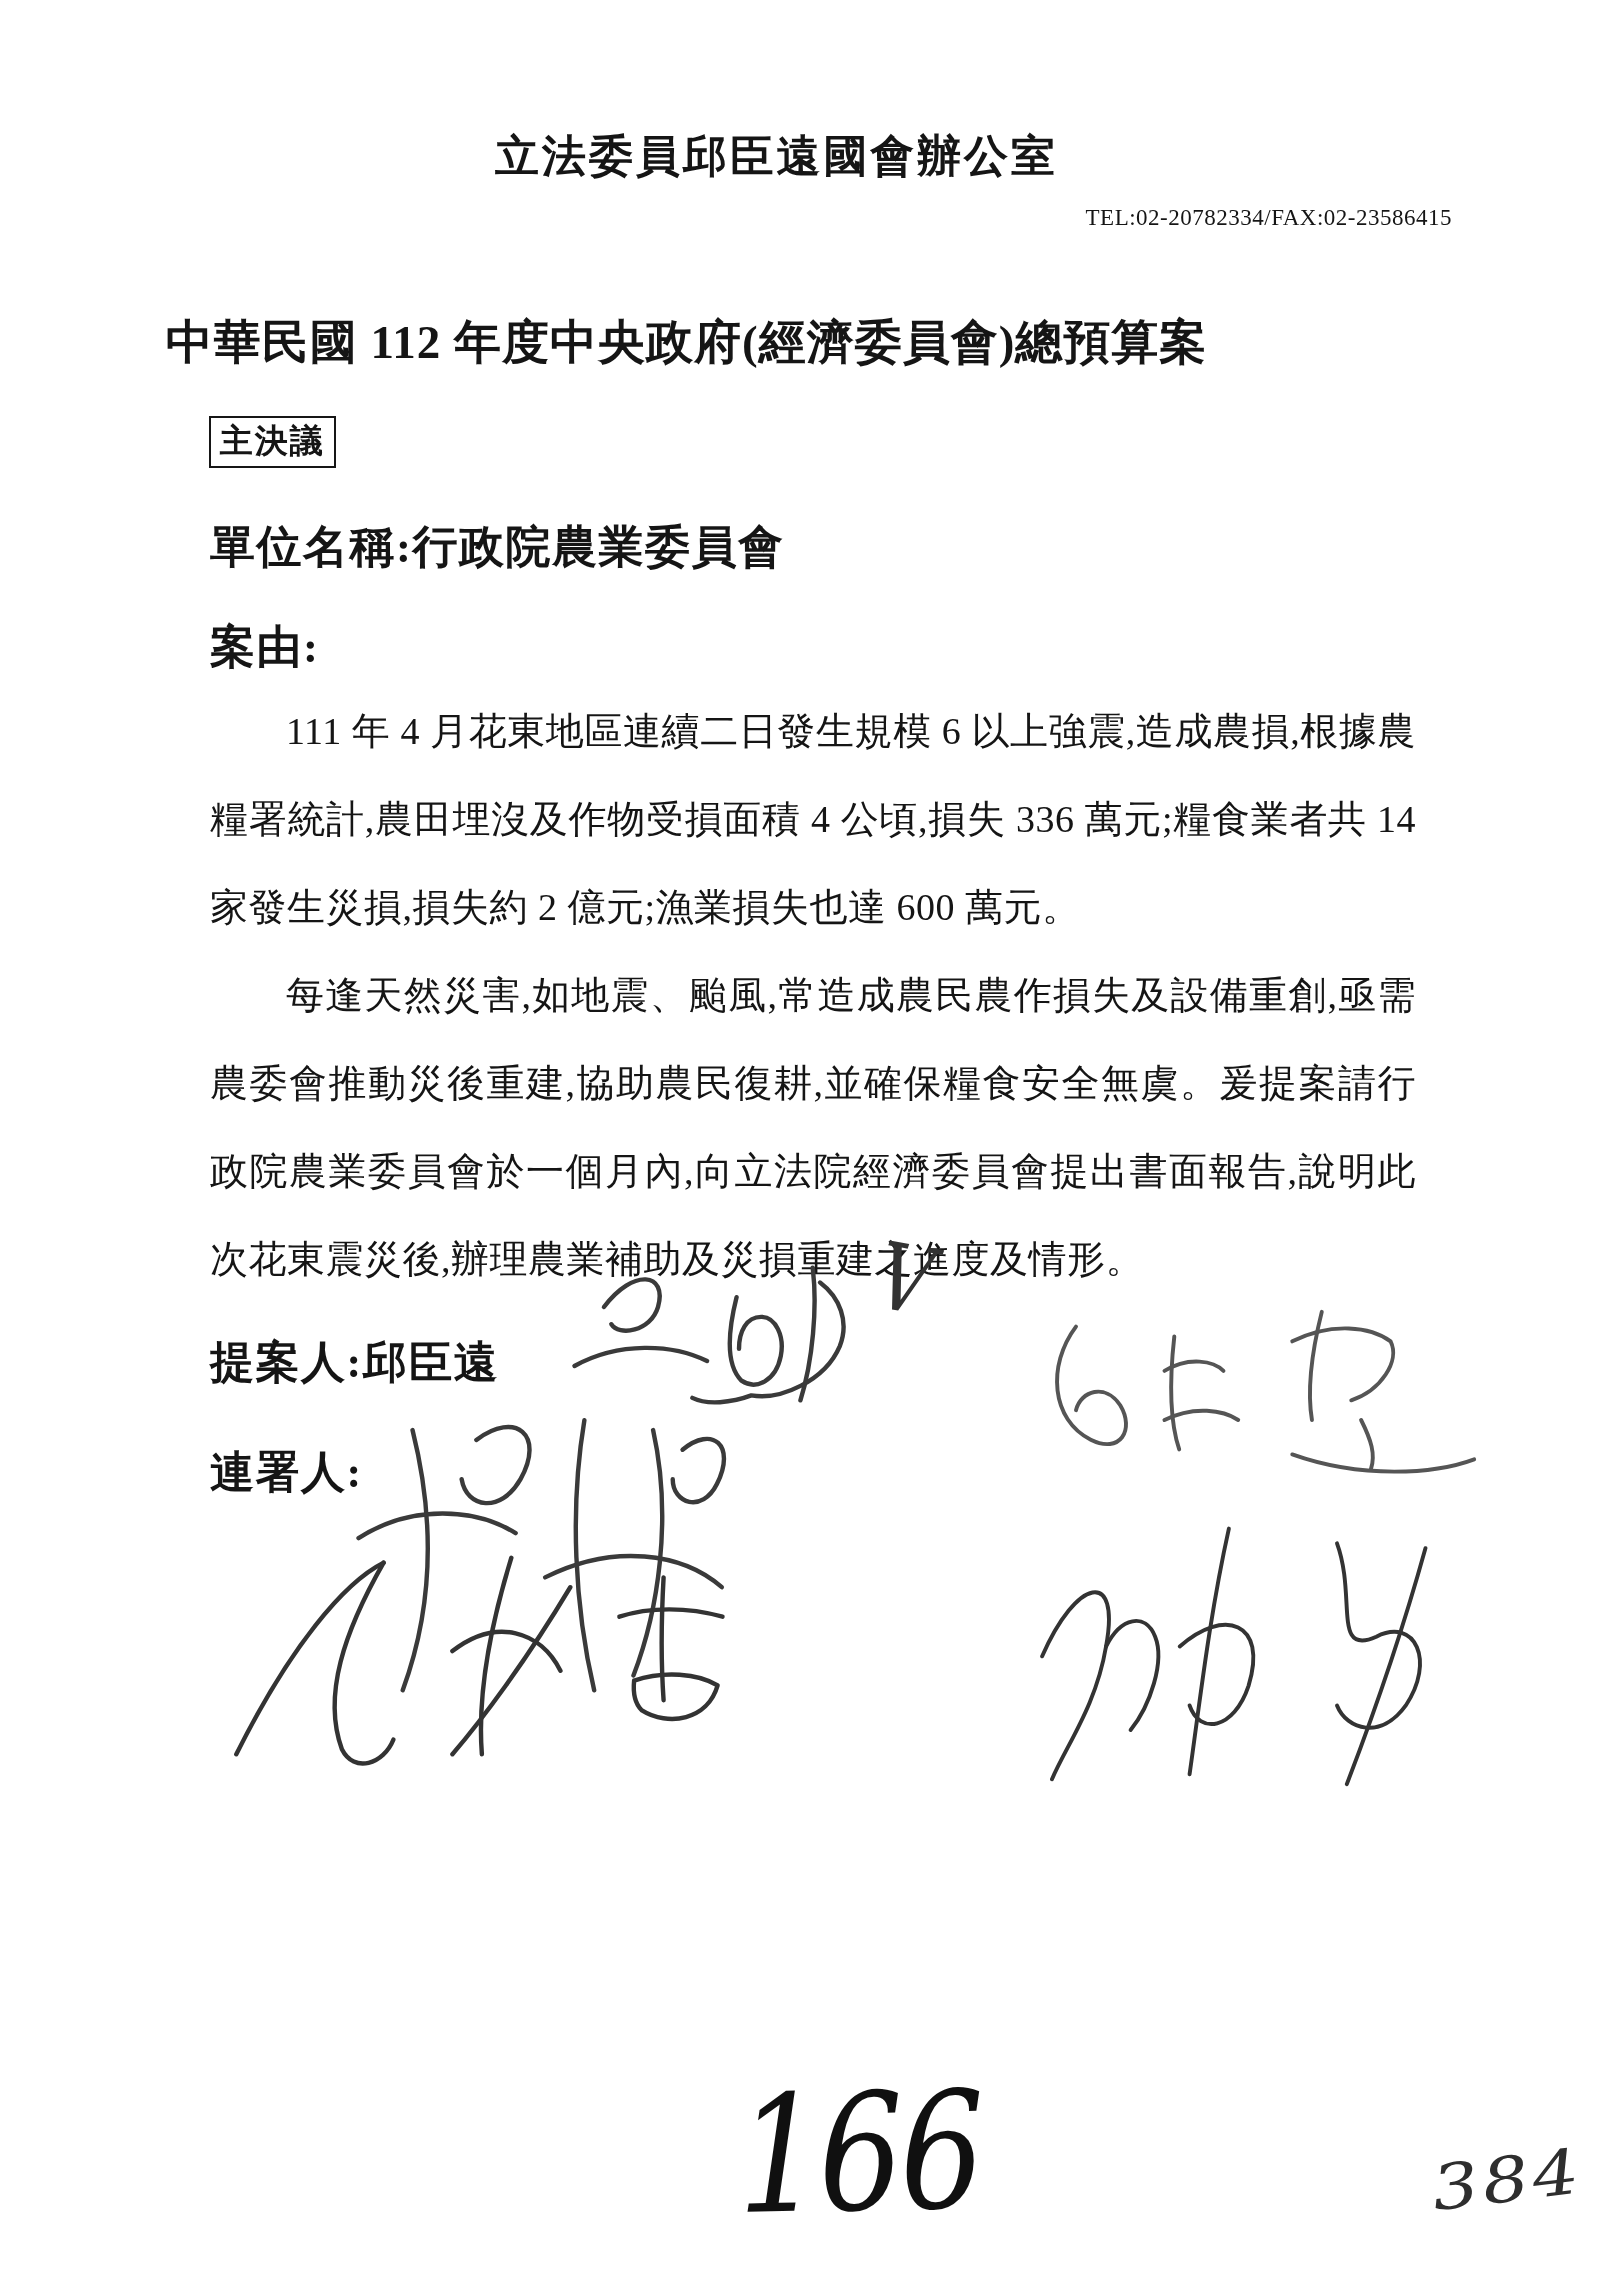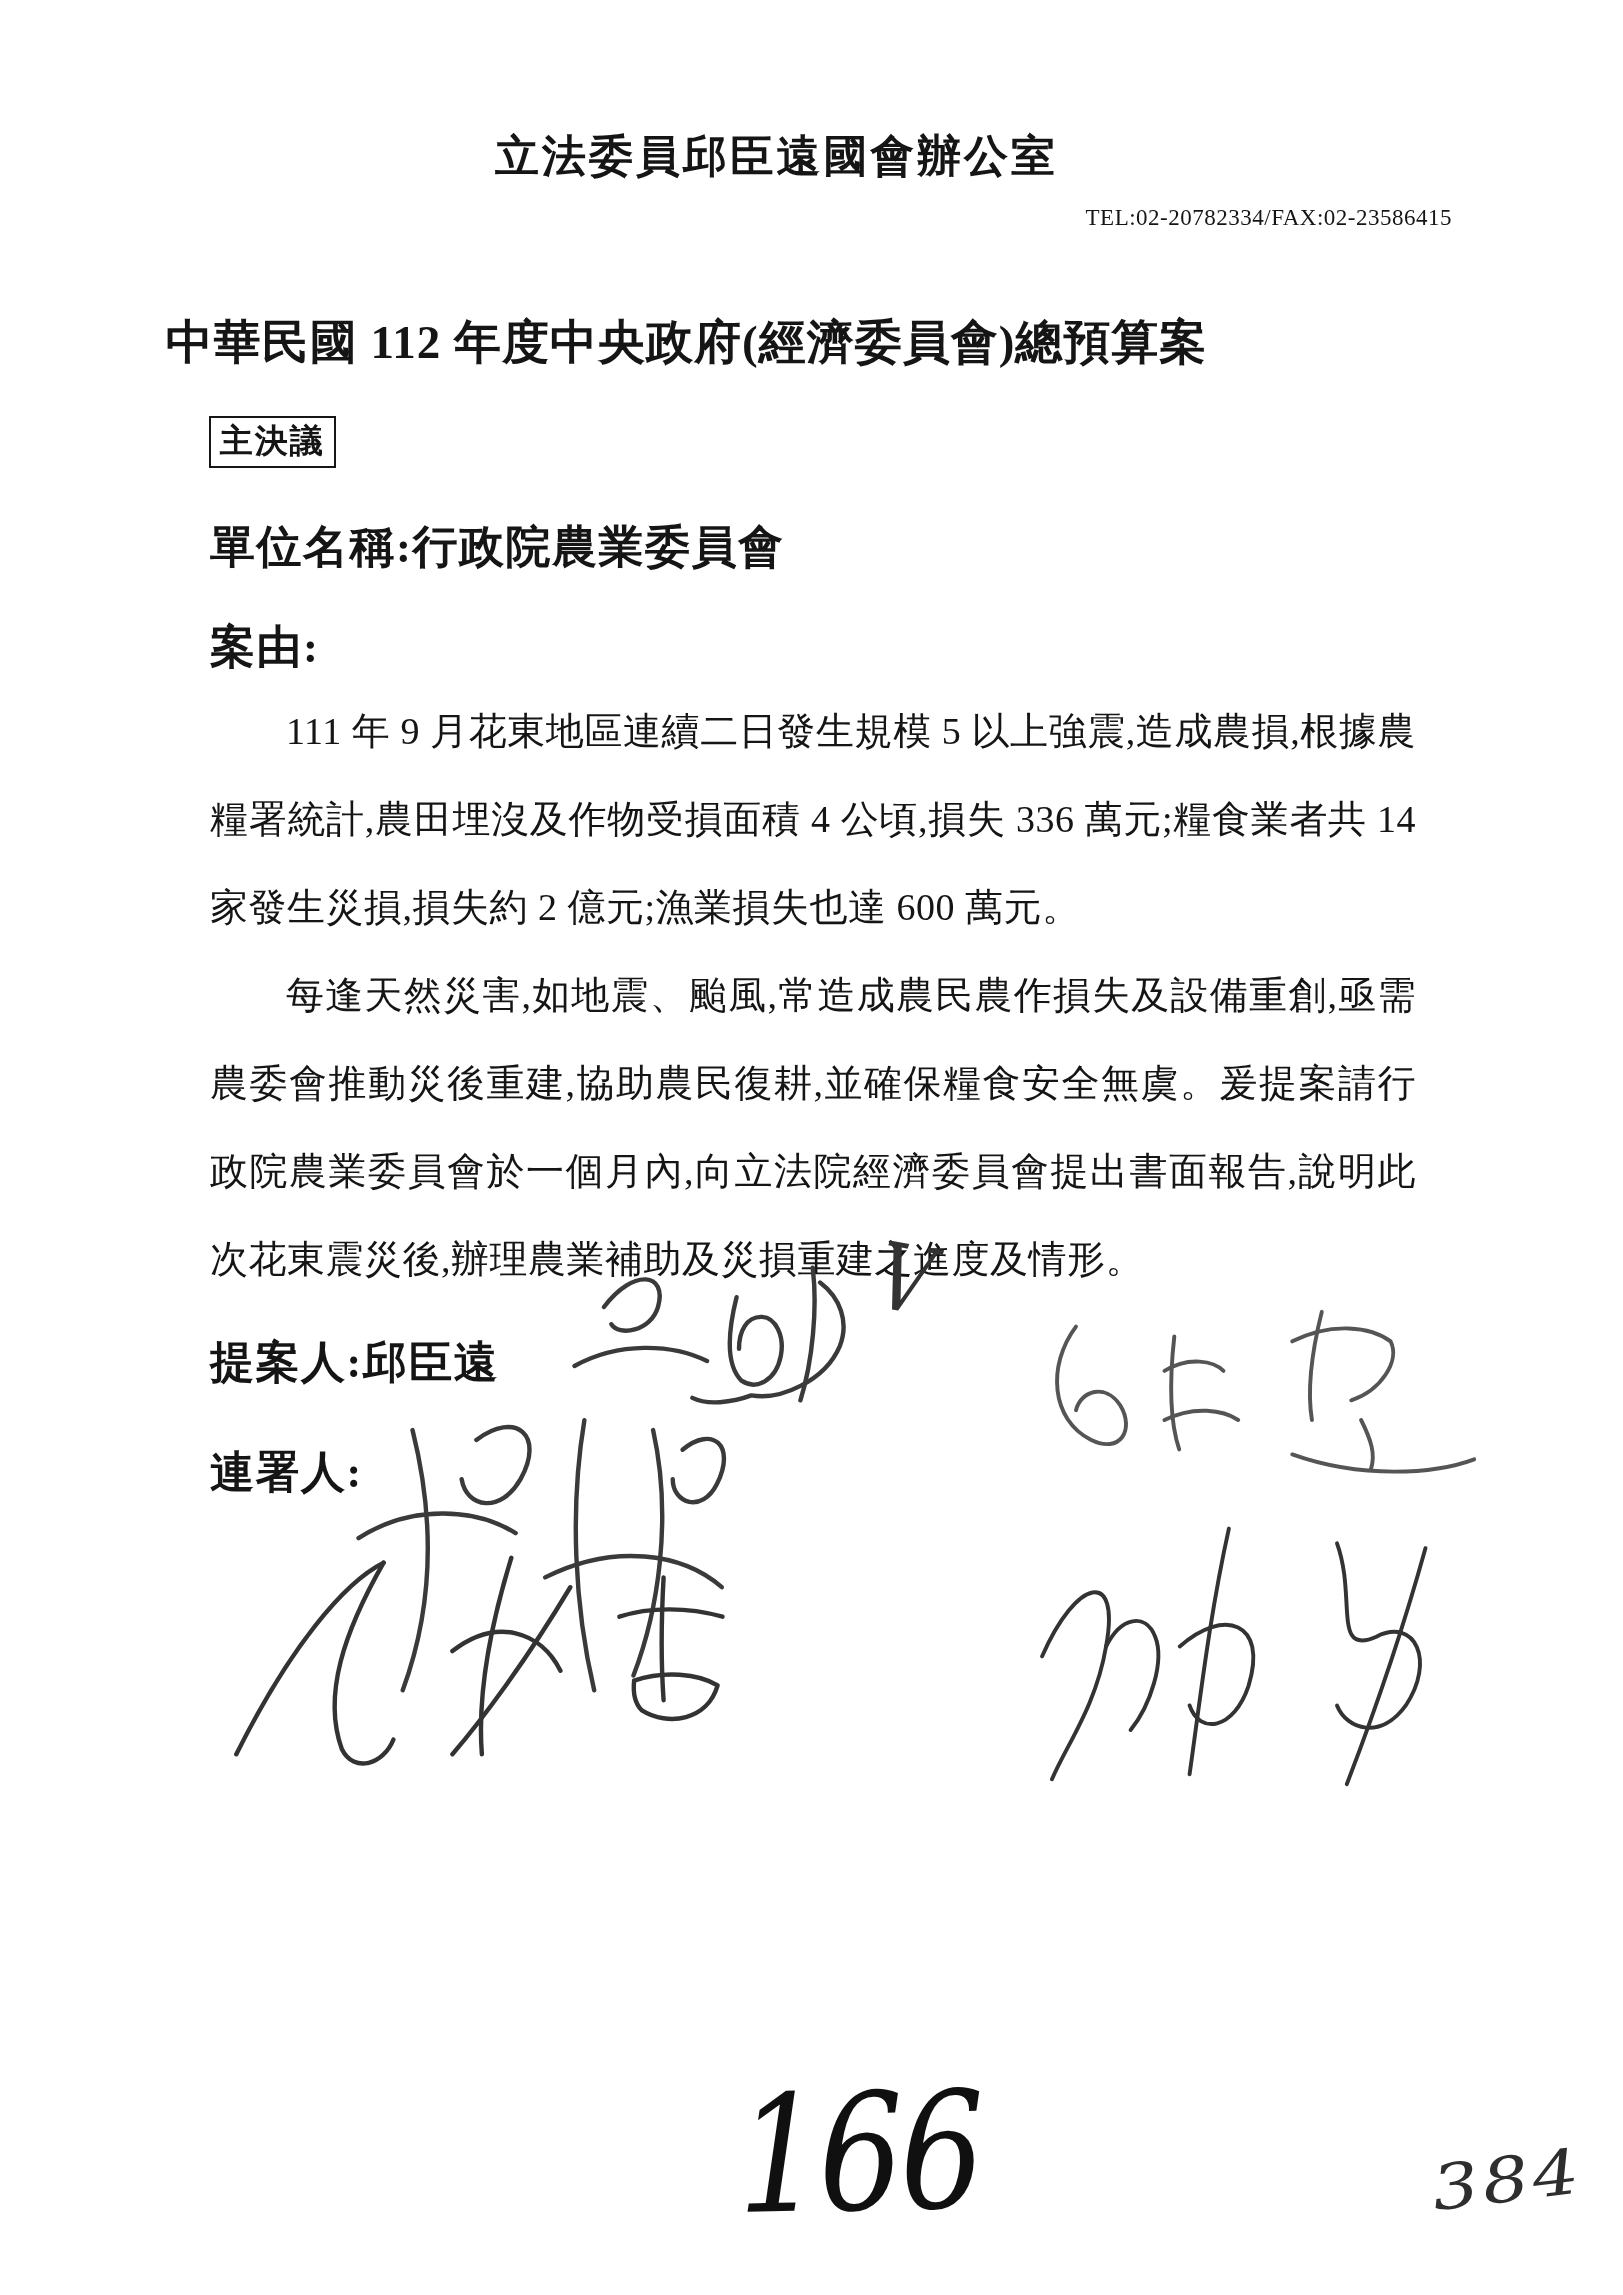--- a/index.html
+++ b/index.html
@@ -100,21 +100,21 @@
 
   <div class="resolution-box">
     <span>主決議</span>
   </div>
 
   <div class="unit-line">單位名稱:行政院農業委員會</div>
 
   <div class="case-label">案由:</div>
 
   <div class="paragraphs">
-    <p>111 年 9 月花東地區連續二日發生規模 5 以上強震,造成農損,根據農糧署統計,農田埋沒及作物受損面積 4 公頃,損失 336 萬元;糧食業者共 14 家發生災損,損失約 2 億元;漁業損失也達 600 萬元。</p>
+    <p>111 年 4 月花東地區連續二日發生規模 6 以上強震,造成農損,根據農糧署統計,農田埋沒及作物受損面積 4 公頃,損失 336 萬元;糧食業者共 14 家發生災損,損失約 2 億元;漁業損失也達 600 萬元。</p>
     <p>每逢天然災害,如地震、颱風,常造成農民農作損失及設備重創,亟需農委會推動災後重建,協助農民復耕,並確保糧食安全無虞。爰提案請行政院農業委員會於一個月內,向立法院經濟委員會提出書面報告,說明此次花東震災後,辦理農業補助及災損重建之進度及情形。</p>
   </div>
 
   <div class="signing-label proposer-line">提案人:邱臣遠</div>
 
   <div class="signing-label cosigner-line">連署人:</div>
 
   <svg class="sig" style="top:1238px;left:545px" width="334" height="197" viewBox="0 0 680 400">
     <g stroke="#3a3a3a" stroke-width="9">
       <path d="M120,140 C180,60 250,70 230,140 C215,190 150,200 135,175"></path>

